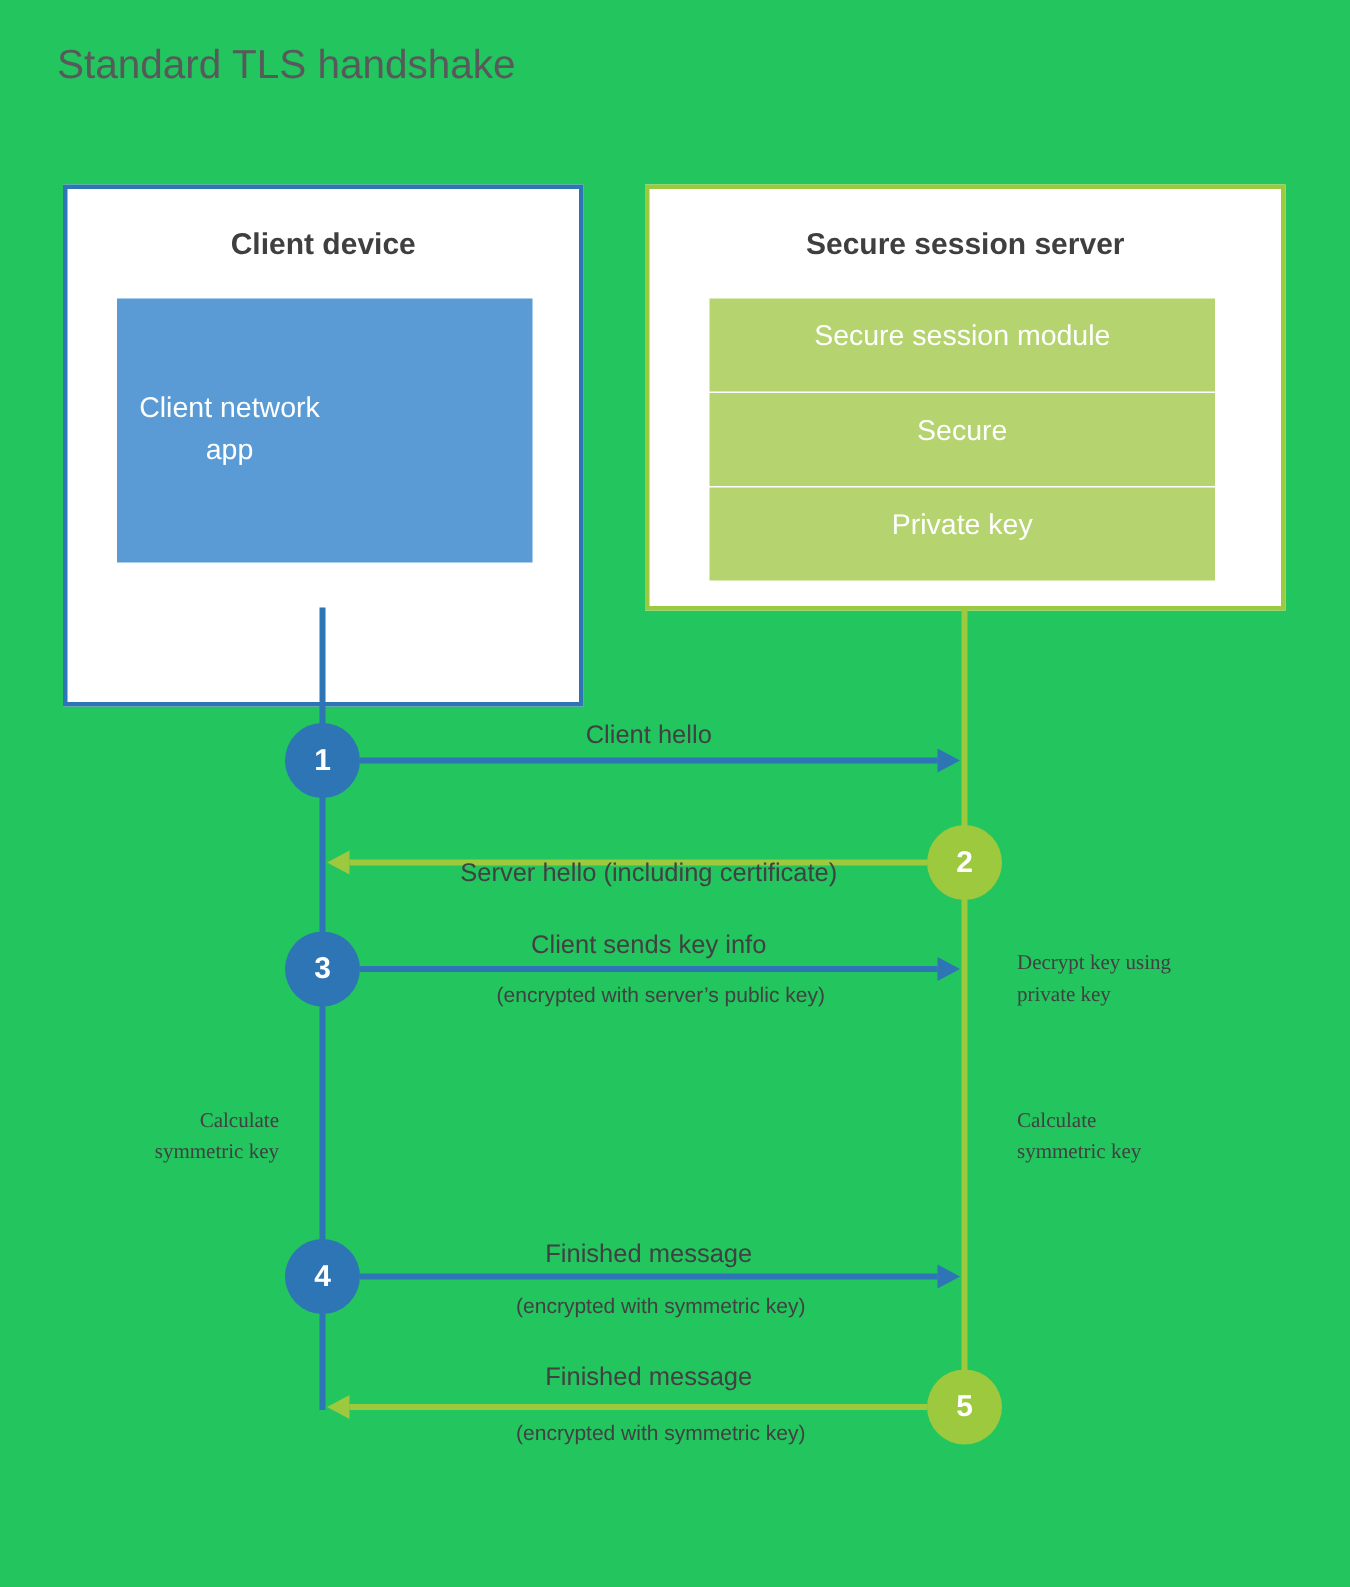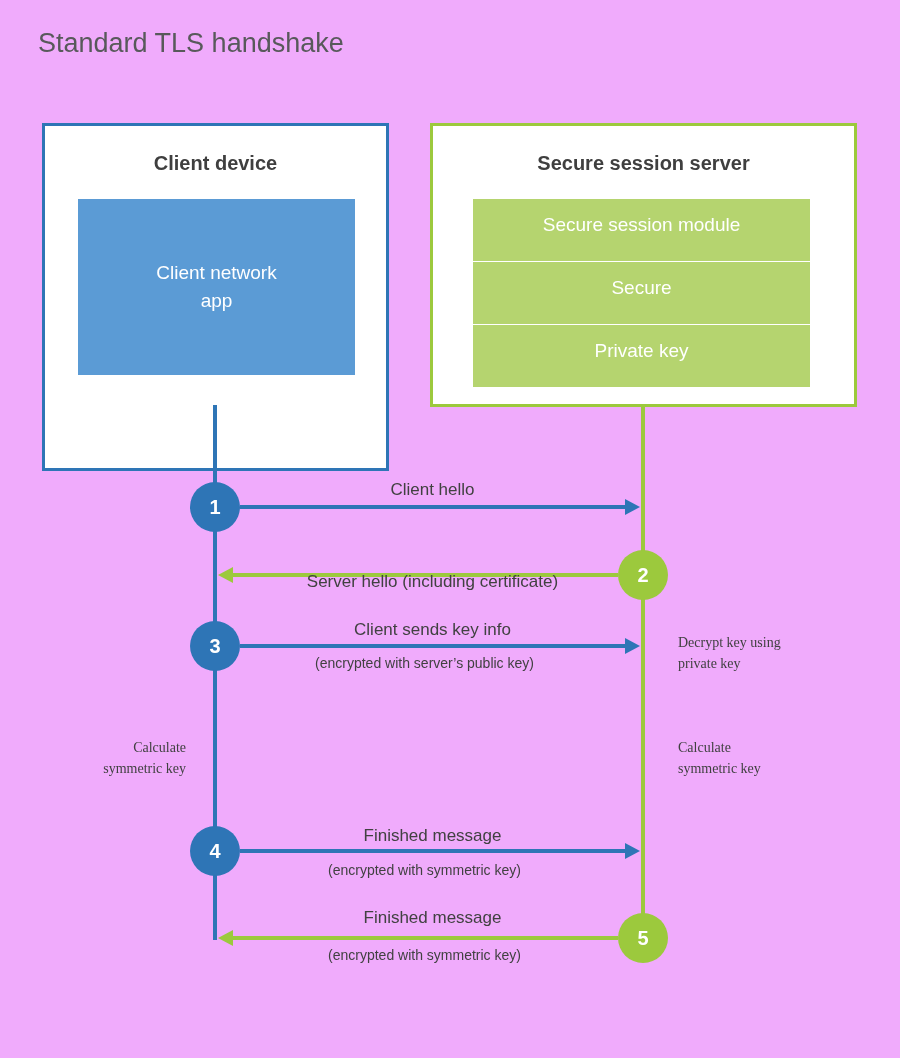--- a/index.html
+++ b/index.html
@@ -1,21 +1,21 @@
 <!DOCTYPE html>
 <html style="--client-line: #2E75B6; --client-fill: #5B9BD5; --server-line: #9CC93D; --server-fill: #B5D46F;"><head>
 <meta charset="utf-8">
 <style>
   html, body { margin: 0; padding: 0; background: #ffffff; }
   body { font-family: "Liberation Sans", "DejaVu Sans", sans-serif; }
   #stage {
     position: relative;
     width: 900px;
     height: 1058px;
-    background: #f0abfc;
+    background: #22c55e;
     overflow: hidden;
   }
   .abs { position: absolute; }
 
   
   .page-title {
     left: 38px; top: 28px;
     font-size: 27px;
     font-weight: 300;
     color: #58595B;
@@ -39,21 +39,21 @@
     left: 0; top: 26px; width: 100%;
     text-align: center;
     font-size: 20px;
     font-weight: 700;
     color: #3F3F3F;
   }
   .client-app {
     position: absolute;
     left: 33px; top: 73px; width: 277px; height: 176px;
     background: var(--client-fill, #5B9BD5);
-    display: flex; align-items: center; justify-content: center;
+    display: flex; align-items: center; 
     text-align: center;
     color: #ffffff;
     font-size: 19px;
     line-height: 28px;
   }
   .client-app span { display: inline-block; max-width: 150px; }
   .server-bar {
     position: absolute;
     left: 40px; width: 337px; height: 62px;
     background: var(--server-fill, #B5D46F);
@@ -99,21 +99,21 @@
 
   
   .msg {
     left: 240px; width: 385px;
     text-align: center;
     font-size: 17px;
     color: #414141;
     white-space: nowrap;
   }
   .msg-sub {
-    left: 232px; width: 385px;
+    left: 248px; width: 385px;
     text-align: center;
     font-size: 14px;
     color: #414141;
     white-space: nowrap;
   }
 
   
   .note {
     font-size: 14px;
     line-height: 21px;

